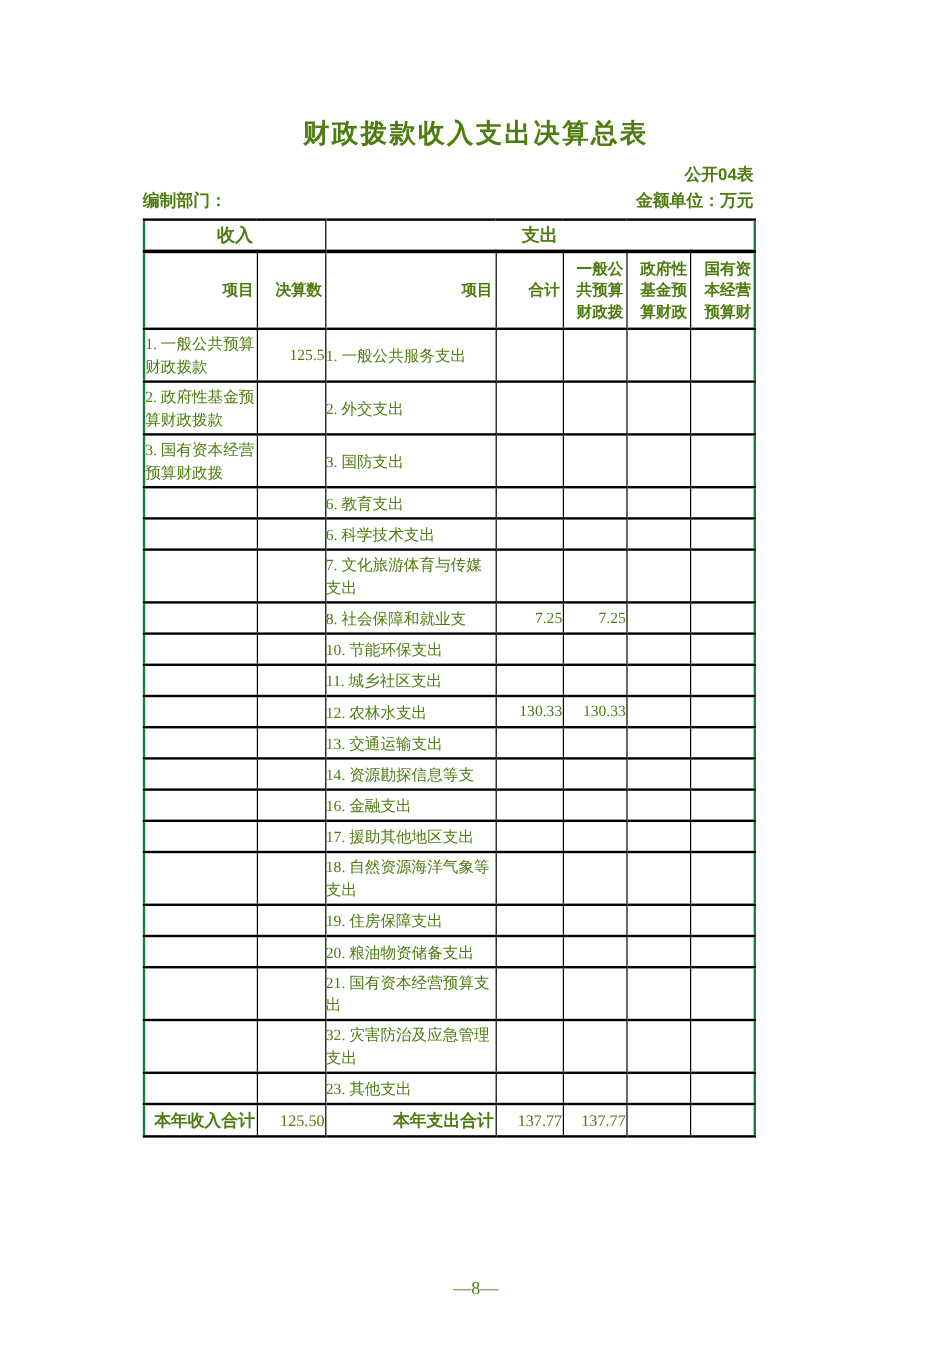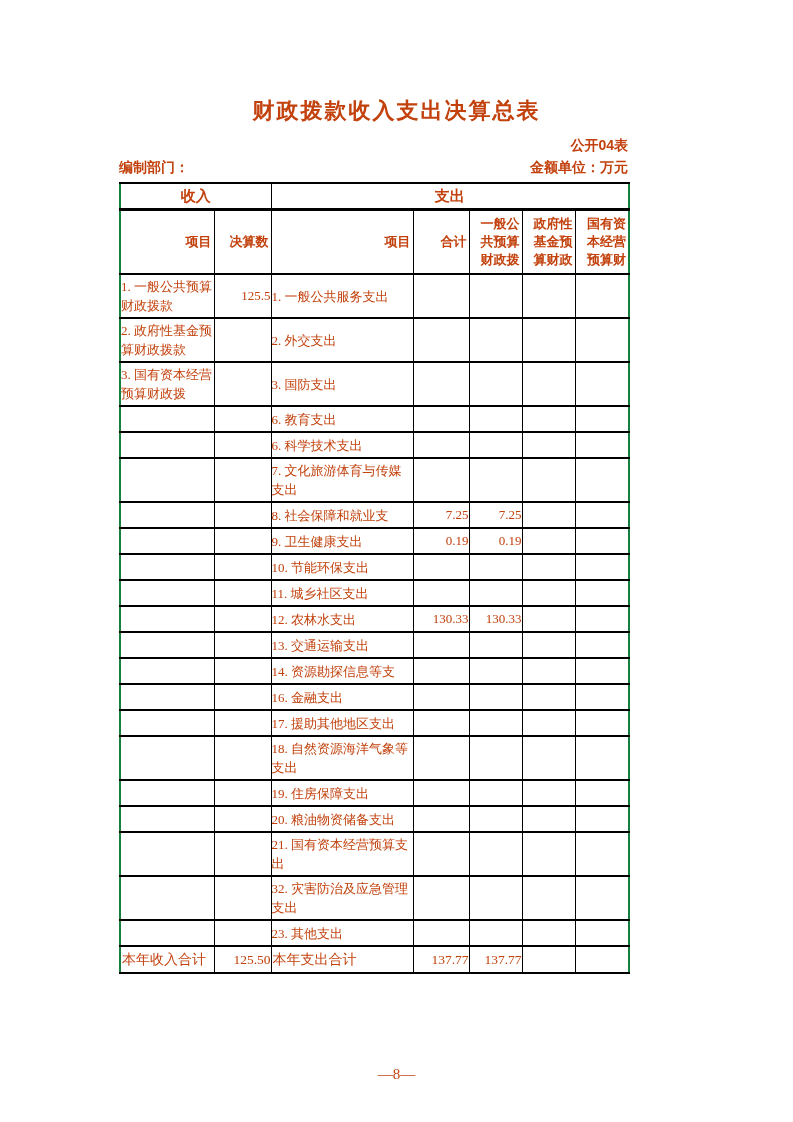--- a/index.html
+++ b/index.html
@@ -2,21 +2,21 @@
 <html><head>
 <meta charset="utf-8">
 <style>
   html,body{margin:0;padding:0;background:#888;}
   .page{
     position:relative;
     width:793px;height:1122px;
     margin:0 auto;
     background:#ffffff;
     font-family:"Liberation Serif", serif;
-    color:#c2410c;
+    color:#4d7c0f;
     overflow:hidden;
   }
   .doc-title{
     position:absolute;top:96px;left:0;width:100%;
     text-align:center;
     font-family:"Liberation Sans", sans-serif;
     font-weight:bold;
     font-size:22px;
     letter-spacing:2px;
   }
@@ -76,23 +76,23 @@
   }
   td.num{
     font-size:13px;
     text-align:right;
     padding:1px 5px 1px 1px;
   }
   tfoot tr{height:27px;}
   tfoot td{border-top:3px solid #000;}
   tfoot td.lbl{
     font-family:"Liberation Sans", sans-serif;
-    font-weight:normal;
+    font-weight:bold;
     font-size:14px;
-    text-align:left;
+    text-align:right;
     padding:1px;
   }
   tfoot td.num{font-size:13.5px;}
   .page-footer{
     position:absolute;top:1066px;left:0;width:100%;
     text-align:center;
     font-size:15px;
   }
 </style>
 </head>
@@ -194,29 +194,20 @@
           <td class="num"></td>
           <td class="item">8. 社会保障和就业支</td>
           <td class="num">7.25</td>
           <td class="num">7.25</td>
           <td class="num"></td>
           <td class="num"></td>
         </tr>
         <tr class="row">
           <td class="item"></td>
           <td class="num"></td>
-          <td class="item">9. 卫生健康支出</td>
-          <td class="num">0.19</td>
-          <td class="num">0.19</td>
-          <td class="num"></td>
-          <td class="num"></td>
-        </tr>
-        <tr class="row">
-          <td class="item"></td>
-          <td class="num"></td>
           <td class="item">10. 节能环保支出</td>
           <td class="num"></td>
           <td class="num"></td>
           <td class="num"></td>
           <td class="num"></td>
         </tr>
         <tr class="row">
           <td class="item"></td>
           <td class="num"></td>
           <td class="item">11. 城乡社区支出</td>

